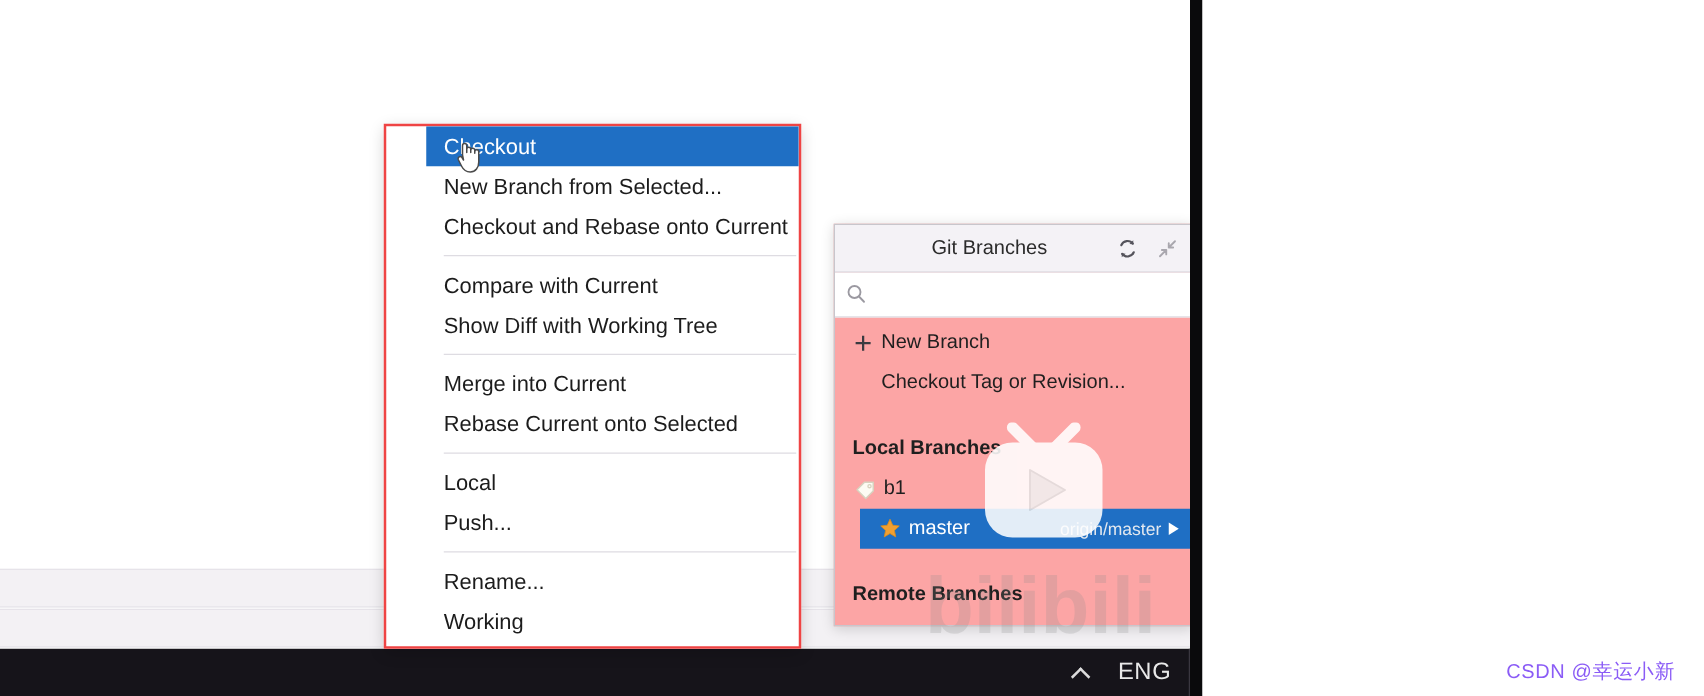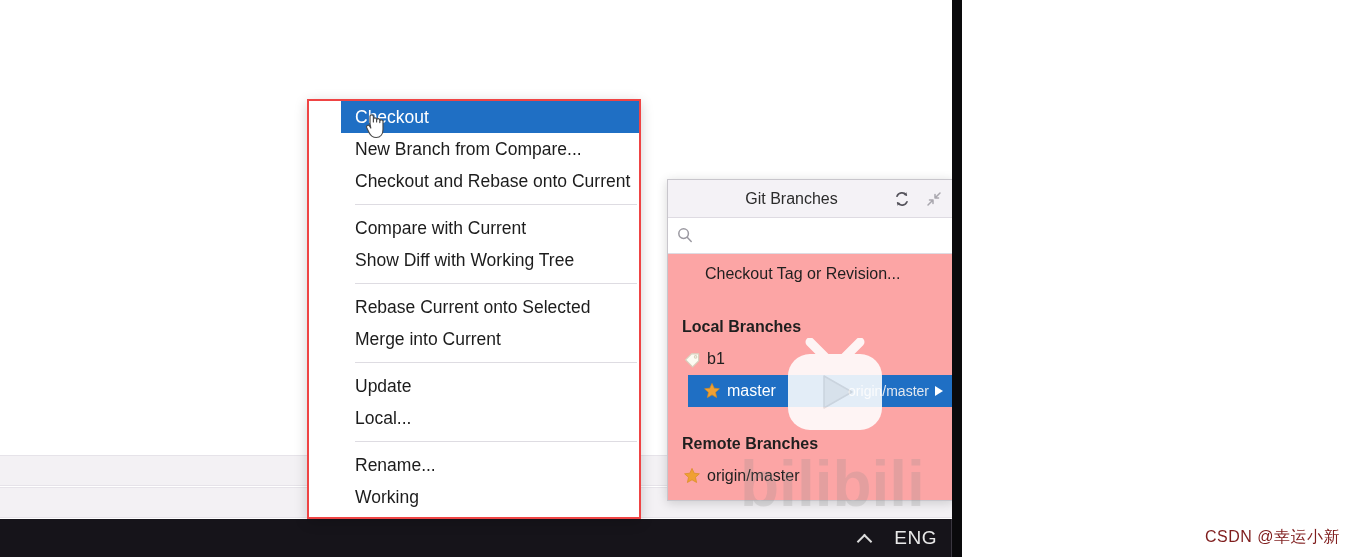--- a/index.html
+++ b/index.html
@@ -137,21 +137,21 @@
     z-index:30; pointer-events:none; opacity:.88;
   }
   #bili-wordmark {
     position:absolute; left:740px; top:448px; width:215px; height:72px;
     z-index:29; pointer-events:none; opacity:.22;
   }
 
   
   #csdn-watermark {
     position:absolute; left:1205px; top:527px;
-    font-size:16px; color:#7f1d1d; letter-spacing:.5px;
+    font-size:16px; color:#8b5cf6; letter-spacing:.5px;
     font-family:"Liberation Sans", sans-serif; white-space:nowrap;
   }
 </style>
 </head>
 <body>
 
 <div id="page-bg"></div>
 
 <div id="video-frame">
 
@@ -187,20 +187,29 @@
         <svg width="18" height="18" viewBox="0 0 18 18">
           <circle cx="7.6" cy="7.6" r="4.8" fill="none" stroke="#9b99a1" stroke-width="1.5"></circle>
           <line x1="11.2" y1="11.2" x2="15.2" y2="15.4" stroke="#9b99a1" stroke-width="1.5" stroke-linecap="round"></line>
         </svg>
       </span>
       <input id="gb-search-input" type="text" value="" placeholder="" style="">
     </div>
 
     <div id="gb-list">
 
+      <div class="gb-row">
+        <span class="gb-ico">
+          <svg width="15" height="15" viewBox="0 0 15 15">
+            <line x1="7.5" y1="1.5" x2="7.5" y2="13.5" stroke="#3b3a40" stroke-width="1.8"></line>
+            <line x1="1.5" y1="7.5" x2="13.5" y2="7.5" stroke="#3b3a40" stroke-width="1.8"></line>
+          </svg>
+        </span>
+        <span class="gb-label">New Branch</span>
+      </div>
 
       <div class="gb-row indent">
         <span class="gb-label">Checkout Tag or Revision...</span>
       </div>
 
       <div class="gb-row section">
         <span class="gb-label">Local Branches</span>
       </div>
 
       <div class="gb-row" style="padding-left:14px;">
@@ -241,51 +250,51 @@
 
     </div>
   </div>
 
   <div id="ctx-menu">
 
     <div class="mi highlight">
       <span>Checkout</span>
     </div>
     <div class="mi">
-      <span>New Branch from Compare...</span>
+      <span>New Branch from Selected...</span>
     </div>
     <div class="mi">
       <span>Checkout and Rebase onto Current</span>
     </div>
 
     <div class="msep"></div>
 
     <div class="mi">
       <span>Compare with Current</span>
     </div>
     <div class="mi">
       <span>Show Diff with Working Tree</span>
     </div>
 
     <div class="msep"></div>
 
     <div class="mi">
+      <span>Merge into Current</span>
+    </div>
+    <div class="mi">
       <span>Rebase Current onto Selected</span>
     </div>
-    <div class="mi">
-      <span>Merge into Current</span>
-    </div>
 
     <div class="msep"></div>
 
     <div class="mi">
-      <span>Update</span>
-    </div>
-    <div class="mi">
-      <span>Local...</span>
+      <span>Local</span>
+    </div>
+    <div class="mi">
+      <span>Push...</span>
     </div>
 
     <div class="msep"></div>
 
     <div class="mi">
       <span>Rename...</span>
     </div>
     <div class="mi">
       <span>Working</span>
     </div>

